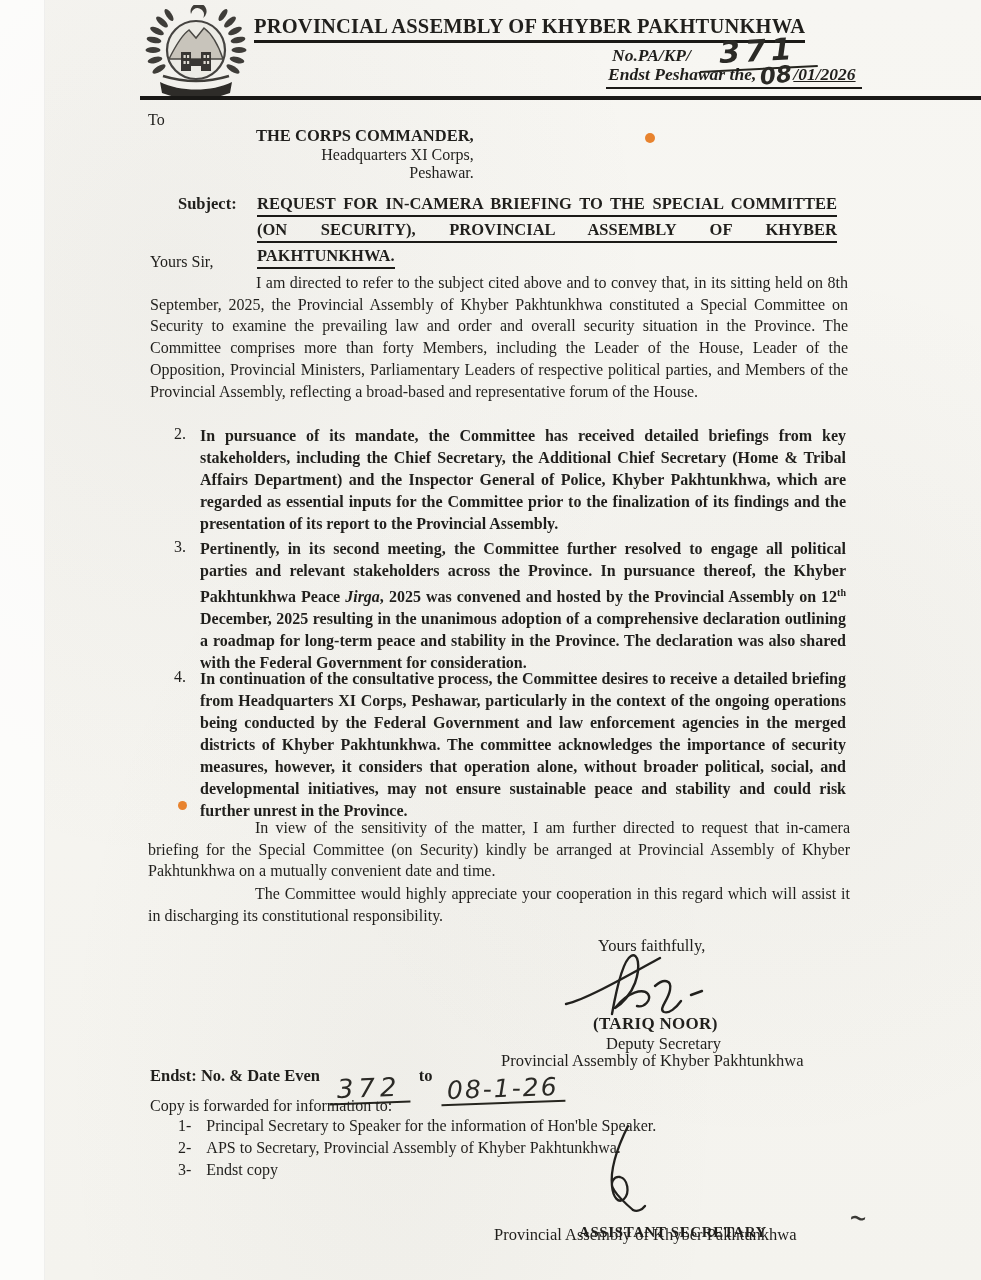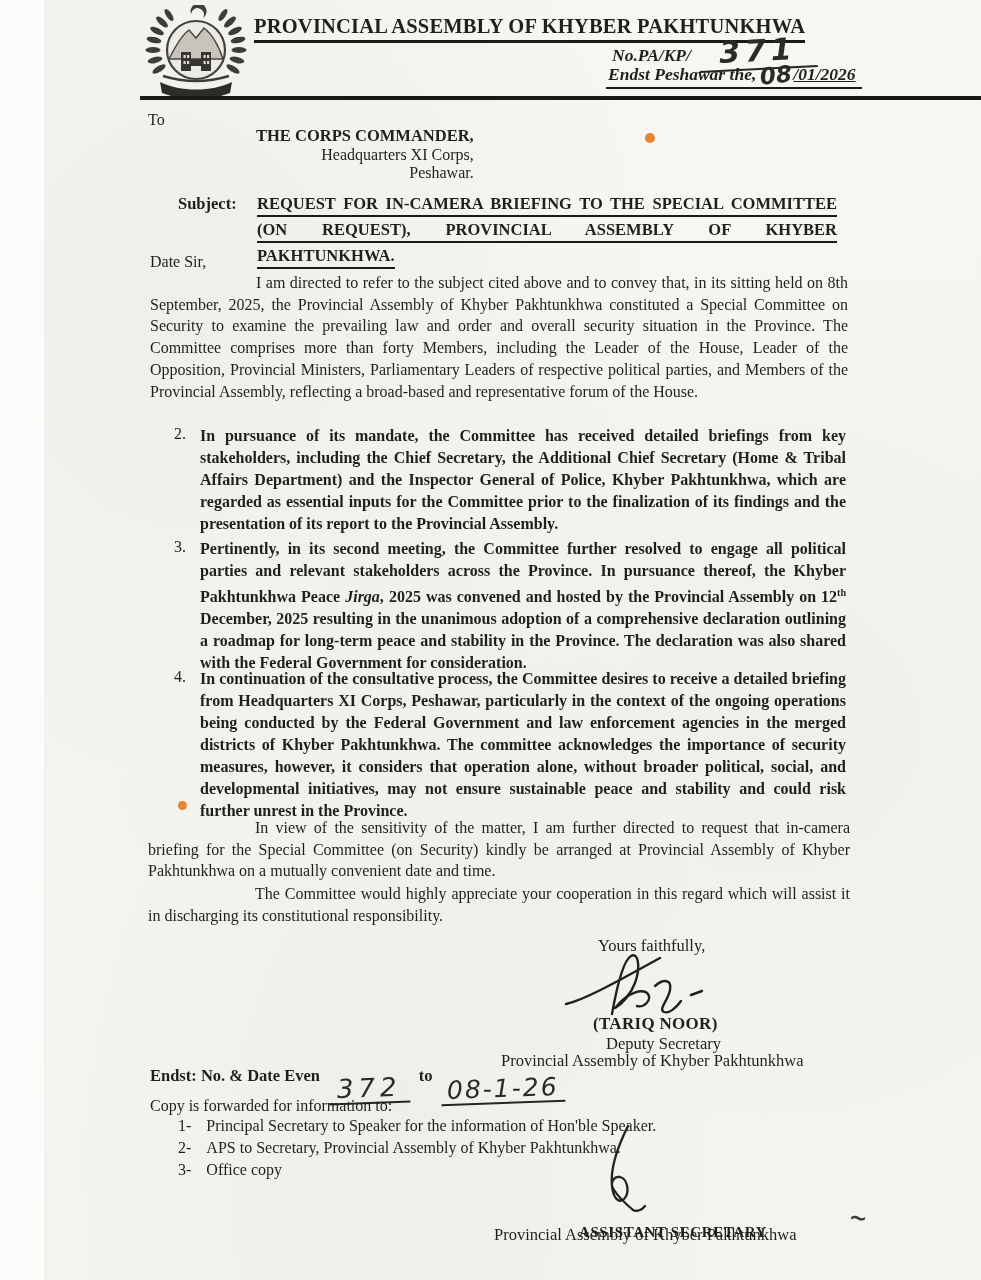--- a/index.html
+++ b/index.html
@@ -149,25 +149,25 @@
   <div class="abs addr">
     <div class="name">THE CORPS COMMANDER,</div>
     <div>Headquarters XI Corps,</div>
     <div>Peshawar.</div>
   </div>
   <div class="abs dot dot1"></div>
 
   <div class="abs subject-label">Subject:</div>
   <div class="abs subject">
     <span class="jline">REQUEST FOR IN-CAMERA BRIEFING TO THE SPECIAL COMMITTEE</span>
-    <span class="jline">(ON REQUEST), PROVINCIAL ASSEMBLY OF KHYBER</span>
+    <span class="jline">(ON SECURITY), PROVINCIAL ASSEMBLY OF KHYBER</span>
     <span class="lline">PAKHTUNKHWA.</span>
   </div>
 
-  <div class="abs salutation">Date Sir,</div>
+  <div class="abs salutation">Yours Sir,</div>
   <div class="abs para para1">I am directed to refer to the subject cited above and to convey that, in its sitting held on 8th September, 2025, the Provincial Assembly of Khyber Pakhtunkhwa constituted a Special Committee on Security to examine the prevailing law and order and overall security situation in the Province. The Committee comprises more than forty Members, including the Leader of the House, Leader of the Opposition, Provincial Ministers, Parliamentary Leaders of respective political parties, and Members of the Provincial Assembly, reflecting a broad-based and representative forum of the House.</div>
 
   <div class="abs num-item item2">
     <span class="num">2.</span>
     <div class="num-text">In pursuance of its mandate, the Committee has received detailed briefings from key stakeholders, including the Chief Secretary, the Additional Chief Secretary (Home &amp; Tribal Affairs Department) and the Inspector General of Police, Khyber Pakhtunkhwa, which are regarded as essential inputs for the Committee prior to the finalization of its findings and the presentation of its report to the Provincial Assembly.</div>
   </div>
 
   <div class="abs num-item item3">
     <span class="num">3.</span>
     <div class="num-text"><span>Pertinently, in its second meeting, the Committee further resolved to engage all political parties and relevant stakeholders across the Province. In pursuance thereof, the Khyber Pakhtunkhwa Peace </span><i>Jirga</i><span>, 2025 was convened and hosted by the Provincial Assembly on 12</span><sup>th</sup><span> December, 2025 resulting in the unanimous adoption of a comprehensive declaration outlining a roadmap for long-term peace and stability in the Province. The declaration was also shared with the Federal Government for consideration.</span></div>
@@ -206,21 +206,21 @@
   <div class="abs copy-item ci1">
     <span>1-</span>
     <span>Principal Secretary to Speaker for the information of Hon'ble Speaker.</span>
   </div>
   <div class="abs copy-item ci2">
     <span>2-</span>
     <span>APS to Secretary, Provincial Assembly of Khyber Pakhtunkhwa.</span>
   </div>
   <div class="abs copy-item ci3">
     <span>3-</span>
-    <span>Office copy</span>
+    <span>Endst copy</span>
   </div>
 
   <svg class="abs sig2" viewBox="0 0 58 90">
     <g fill="none" stroke="#22211e" stroke-width="2.3" stroke-linecap="round">
       <path d="M36,2 C27,20 18,44 20,62 C21,74 27,80 32,75 C38,69 36,55 28,53 C22,52 17,59 22,66 C27,74 34,80 41,86"></path>
       <path d="M41,86 C45,88 50,86 53,82"></path>
     </g>
   </svg>
   <div class="abs asst-title">ASSISTANT SECRETARY</div>
   <div class="abs asst-org">Provincial Assembly of Khyber Pakhtunkhwa</div>

